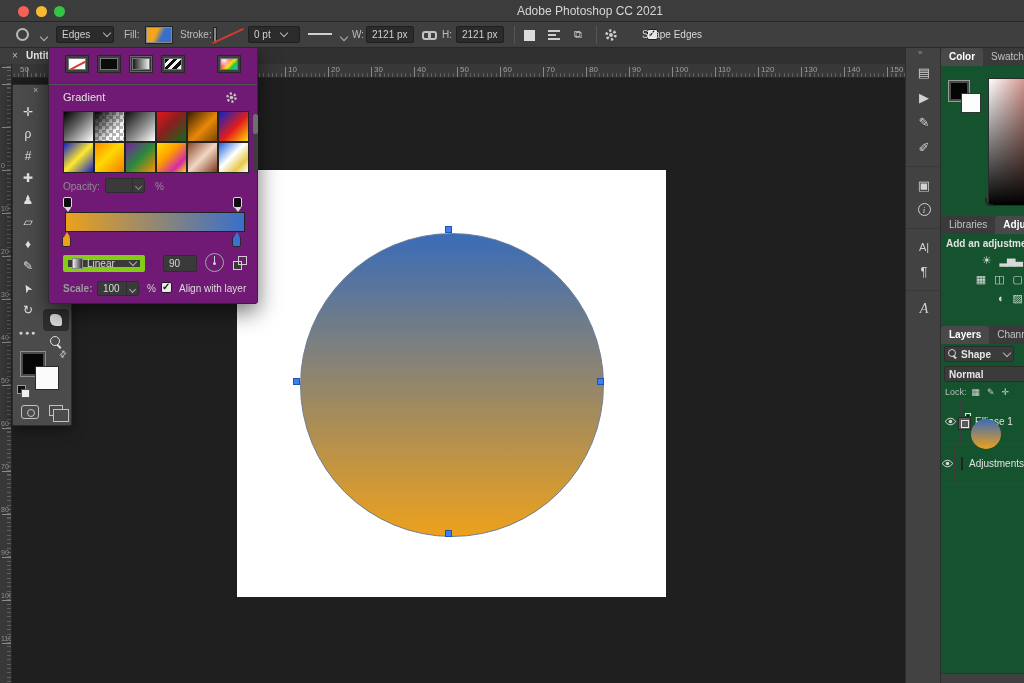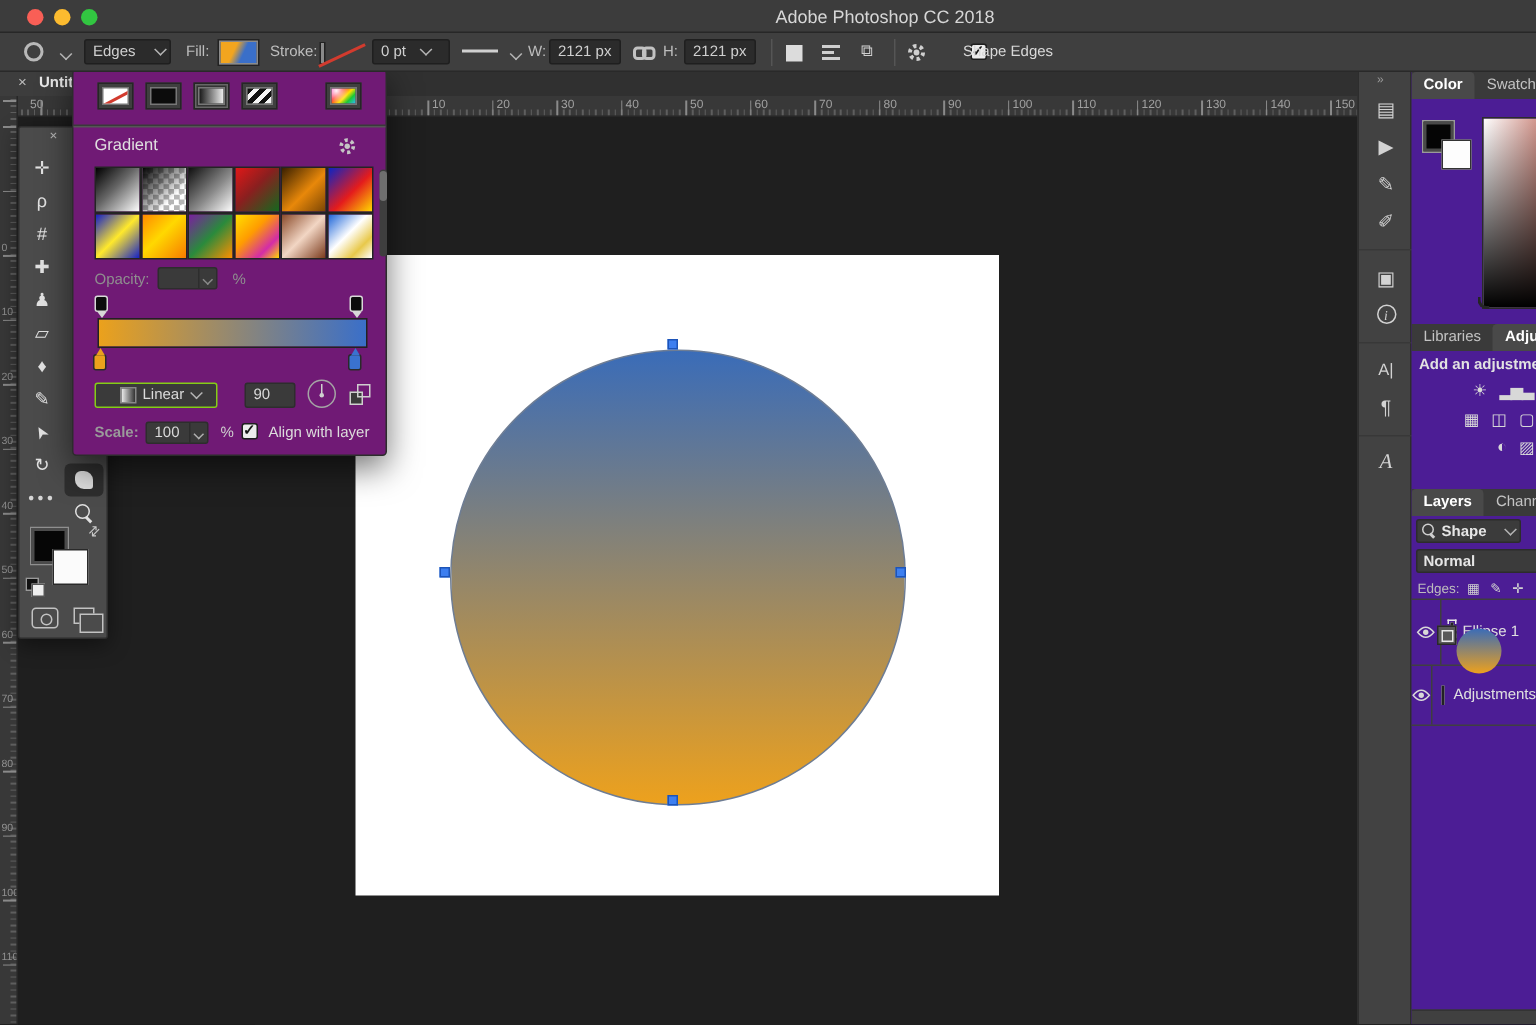--- a/index.html
+++ b/index.html
@@ -147,21 +147,21 @@
   .ostop { position:absolute; top:150px; width:9px; height:11px; background:#0c0c0c;
     border:1px solid #d8d8d8; border-radius:2px;}
   .ostop::after{ content:""; position:absolute; left:1px; top:10px; border:3px solid transparent;
     border-top:4px solid #d8d8d8;}
   .gbar { position:absolute; left:16px; top:165px; width:180px; height:20px; border:1px solid #222;}
   .cstop { position:absolute; top:189px; width:9px; height:11px; background:var(--c,#888);
     border:1px solid #2a2a2a; border-radius:2px;}
   .cstop::before{ content:""; position:absolute; left:1px; top:-8px; border:3px solid transparent;
     border-bottom:5px solid var(--c,#888);}
   .style-dd { position:absolute; left:14px; top:208px; width:82px; height:17px; background:#3a3a3a;
-    border:1px solid #84cc16; border-radius:2px; display:flex; align-items:center; padding:0 16px; }
+    border:5px solid #84cc16; border-radius:2px; display:flex; align-items:center; padding:0 4px; }
   .style-dd .gicon{ width:11px; height:11px; border:1px solid #888;
     background:linear-gradient(90deg,#eee,#333); margin-right:4px; flex:none;}
   .style-dd .txt{ flex:1; }
   .angle-field { position:absolute; left:114px; top:208px; width:34px; height:17px; background:#3a3a3a;
     border:1px solid #2d2d2d; border-radius:2px; line-height:15px; padding-left:5px;}
   .dial { position:absolute; left:156px; top:206px; width:19px; height:19px; border:1px solid #a5a5a5;
     border-radius:50%;}
   .dial::before{ content:""; position:absolute; left:8px; top:2px; width:1px; height:7px; background:#cfcfcf;}
   .dial::after{ content:""; position:absolute; left:7px; top:8px; width:3px; height:3px; background:#cfcfcf; border-radius:50%;}
   .revicon { position:absolute; left:184px; top:209px; width:14px; height:14px;}
@@ -186,21 +186,21 @@
   .dock-icons { position:absolute; left:0; top:12px; width:36px; }
   .dicon { width:36px; height:25px; display:flex; align-items:center; justify-content:center;
     color:#d2d2d2; font-size:13px; }
   .dicon.grp { border-top:1px solid #383838; margin-top:6px; padding-top:6px; height:31px;}
   .dicon .circled { width:13px; height:13px; border:1px solid #d2d2d2; border-radius:50%;
     font-size:9px; font-style:italic; font-family:"Liberation Serif",serif; text-align:center; line-height:12px;}
   .dicon .serifA { font-family:"Liberation Serif",serif; font-style:italic; font-size:14px;}
   .dicon .smalltxt { font-size:11px; }
 
   
-  .rightcol { position:absolute; left:941px; top:48px; width:83px; height:635px; background:#4c1d95; z-index:10;
+  .rightcol { position:absolute; left:941px; top:48px; width:83px; height:635px; background:#14532d; z-index:10;
     font-size:10px; color:#d5d5d5; overflow:hidden;}
   .ptabs { height:18px; background:#3a3a3a; display:flex; white-space:nowrap; overflow:hidden;}
   .ptab { padding:3px 8px 0 8px; color:#c3c3c3; }
   .ptab.active { background:#494949; color:#fff; font-weight:bold; border-radius:3px 3px 0 0;}
   .color-body { position:relative; height:150px; }
   .cp-fg { position:absolute; left:7px; top:14px; width:22px; height:22px; background:#050505;
     border:1px solid #9a9a9a; box-shadow:inset 0 0 0 2px #494949;}
   .cp-bg { position:absolute; left:20px; top:27px; width:20px; height:20px; background:#fdfdfd; border:1px solid #333;}
   .cp-picker { position:absolute; left:47px; top:12px; width:40px; height:128px; border:1px solid #2b2b2b;
     background:linear-gradient(to bottom, rgba(0,0,0,0) 0%, #000 100%),
@@ -248,21 +248,21 @@
 </style>
 </head>
 <body>
 
 <div class="app">
 
   <div class="titlebar">
     <span class="tl red"></span>
     <span class="tl yellow"></span>
     <span class="tl green"></span>
-    <span class="title-text">Adobe Photoshop CC 2018</span>
+    <span class="title-text">Adobe Photoshop CC 2021</span>
   </div>
 
   <div class="optionsbar">
     <span class="ob" style="left:16px; top:6px;">
       <span class="toolcircle"></span></span>
     <span class="ob" style="left:36px; top:9px;"><span class="chev"></span></span>
     <span class="ob field" style="left:56px; width:58px;">
       <span>Edges</span>
         <span class="chev" style="margin-left:14px;"></span>
       </span>
@@ -582,21 +582,21 @@
           <span class="txt">Shape</span>
           <span class="chev" style="margin-left:0;"></span>
         </div>
       </div>
       <div class="lp-row">
         <div class="blend-dd">
           <span>Normal</span>
         </div>
       </div>
       <div class="lock-row">
-        <span>Edges:</span>
+        <span>Lock:</span>
         <span id="lock-icons" style="display:flex;gap:7px;">
             <span class="ic">▦</span>
             <span class="ic">✎</span>
             <span class="ic">✛</span>
           </span>
       </div>
       <div class="layer-row">
         <span class="eye-cell">
           <svg class="eye-svg" viewBox="0 0 14 10">
             <path d="M1 5 Q7 -2.5 13 5 Q7 12.5 1 5 z" fill="none" stroke="#d8d8d8" stroke-width="1.1"></path>

